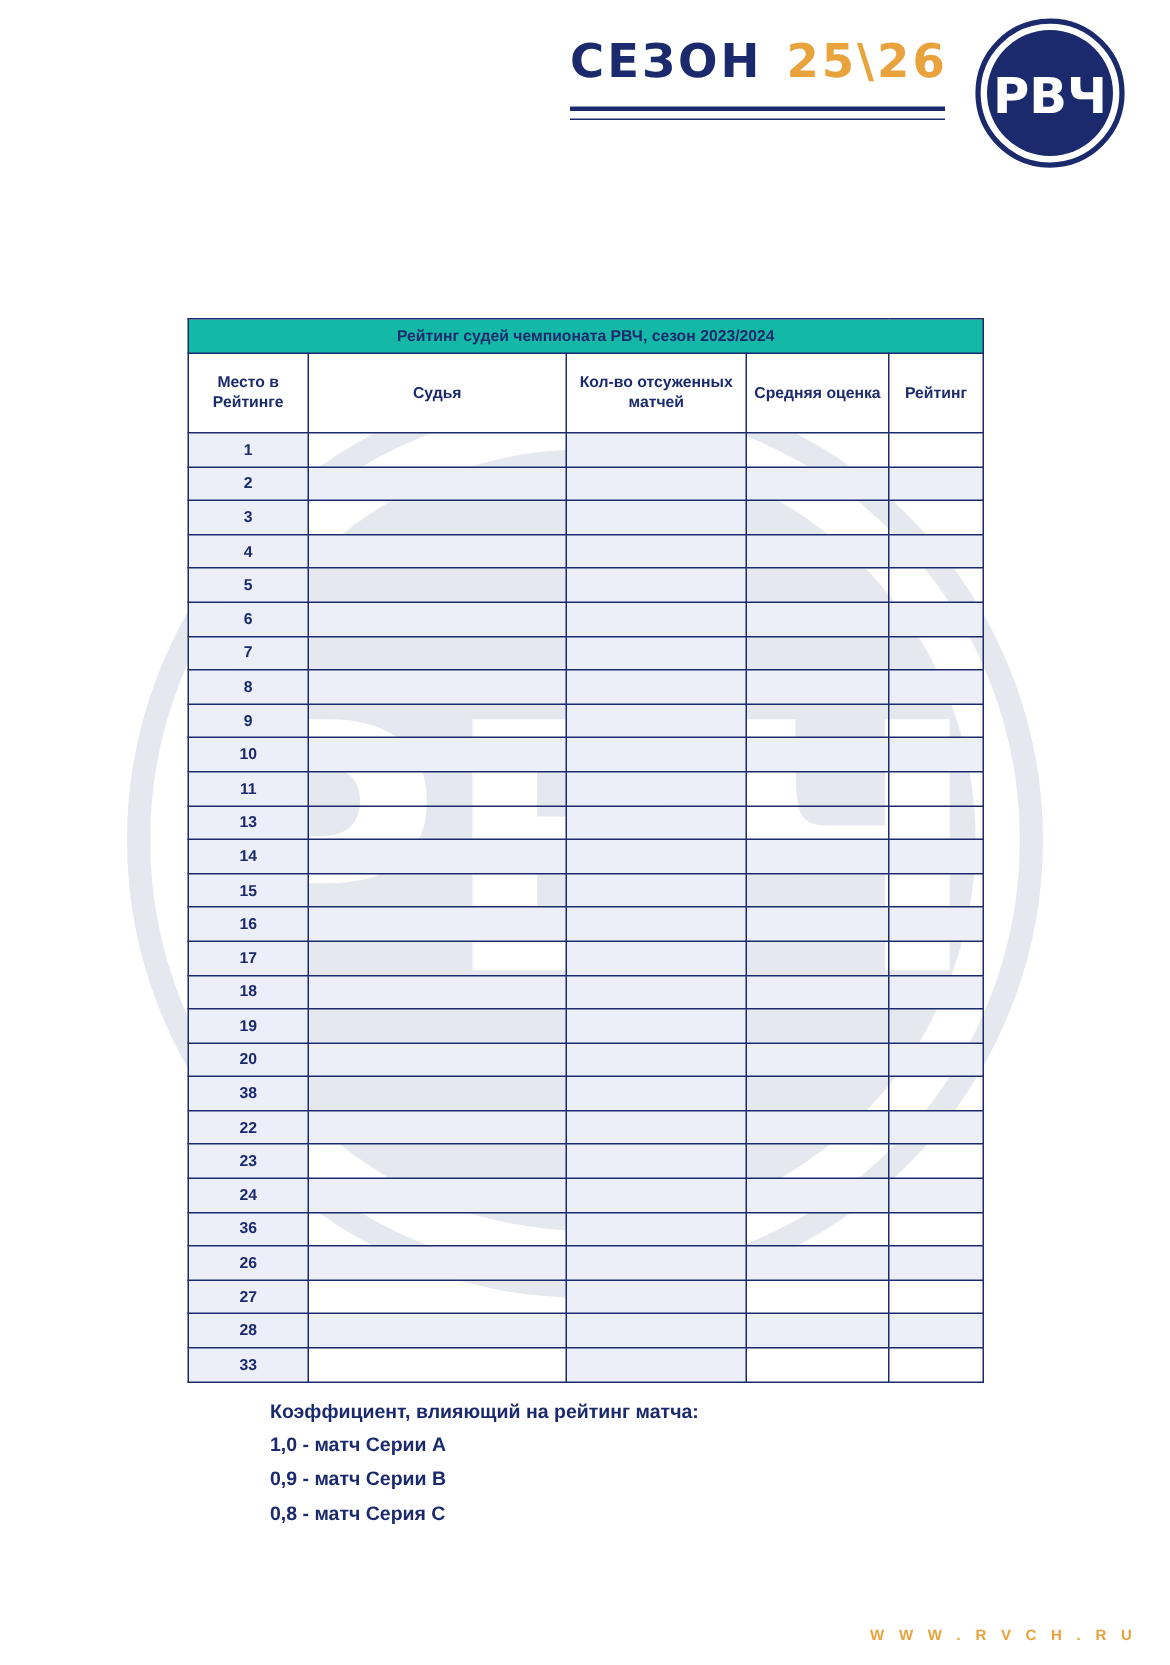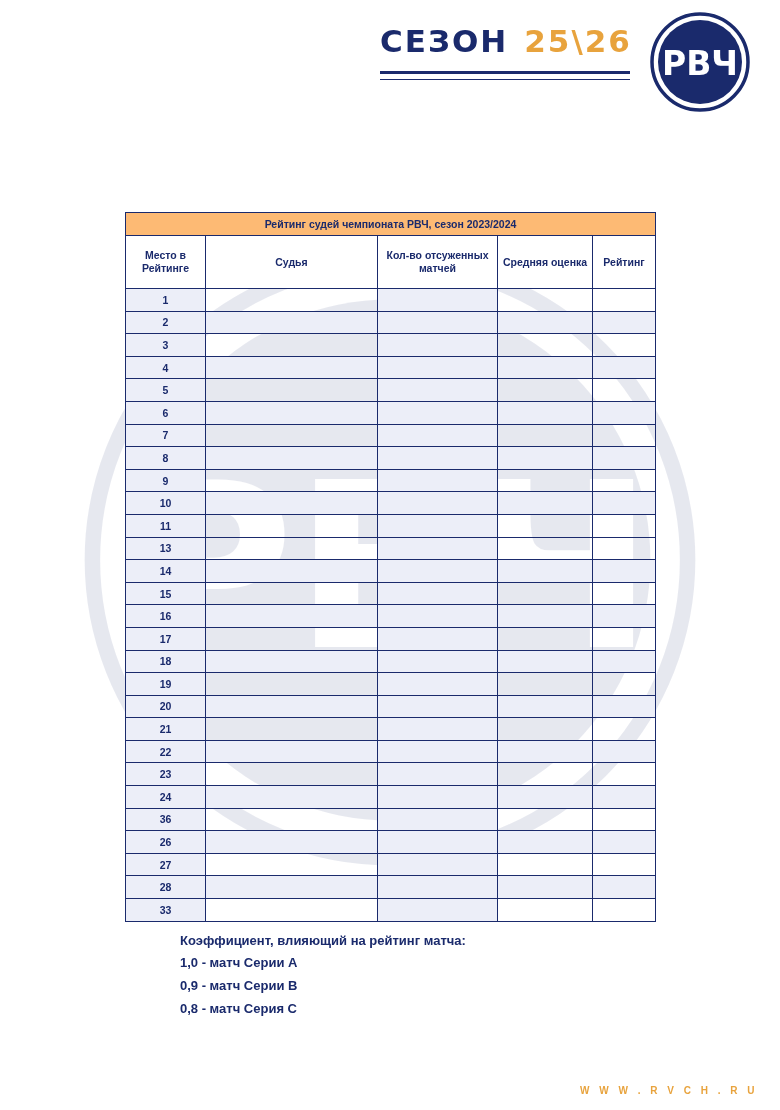--- a/index.html
+++ b/index.html
@@ -96,21 +96,21 @@
     border: 1px solid #1a2a6c;
     font-size: 10.5px;
     font-weight: bold;
     color: #1a2a6c;
     text-align: center;
     padding: 0;
   }
   .title-cell {
     height: 22px;
     font-size: 11px;
-    background: #fdba74;
+    background: #14b8a6;
   }
   thead th {
     height: 52px;
     line-height: 1.2;
     background: #ffffff;
     font-size: 10.5px;
   }
   tbody tr {
     height: 22.6px;
   }
@@ -354,21 +354,21 @@
           <td class="rating-val"></td>
         </tr>
         <tr class="alt">
           <td class="rank">20</td>
           <td class="judge"></td>
           <td class="matches"></td>
           <td class="avg"></td>
           <td class="rating-val"></td>
         </tr>
         <tr>
-          <td class="rank">21</td>
+          <td class="rank">38</td>
           <td class="judge"></td>
           <td class="matches"></td>
           <td class="avg"></td>
           <td class="rating-val"></td>
         </tr>
         <tr class="alt">
           <td class="rank">22</td>
           <td class="judge"></td>
           <td class="matches"></td>
           <td class="avg"></td>

